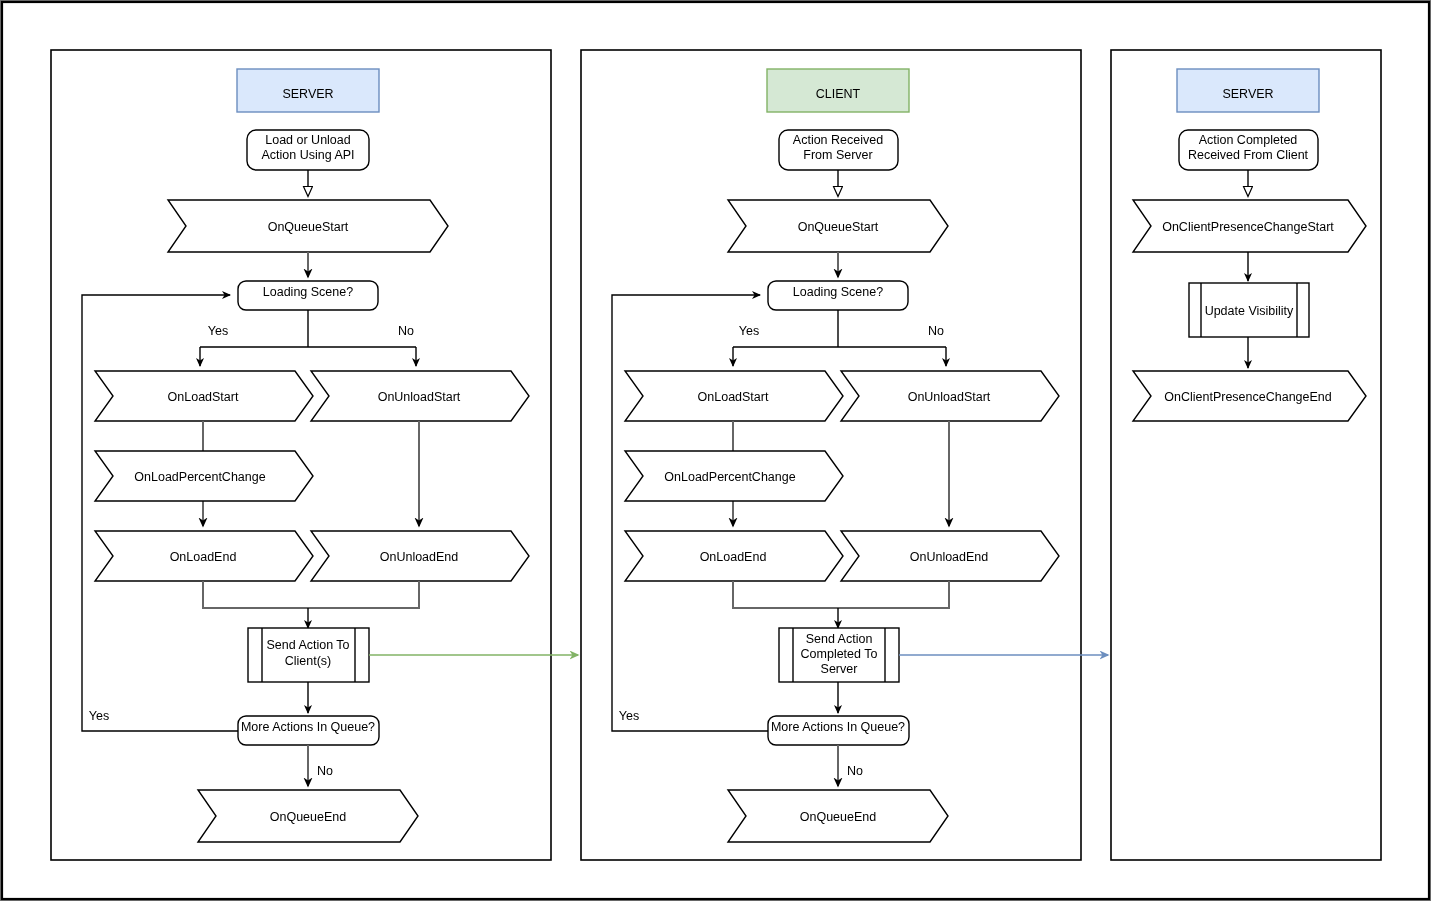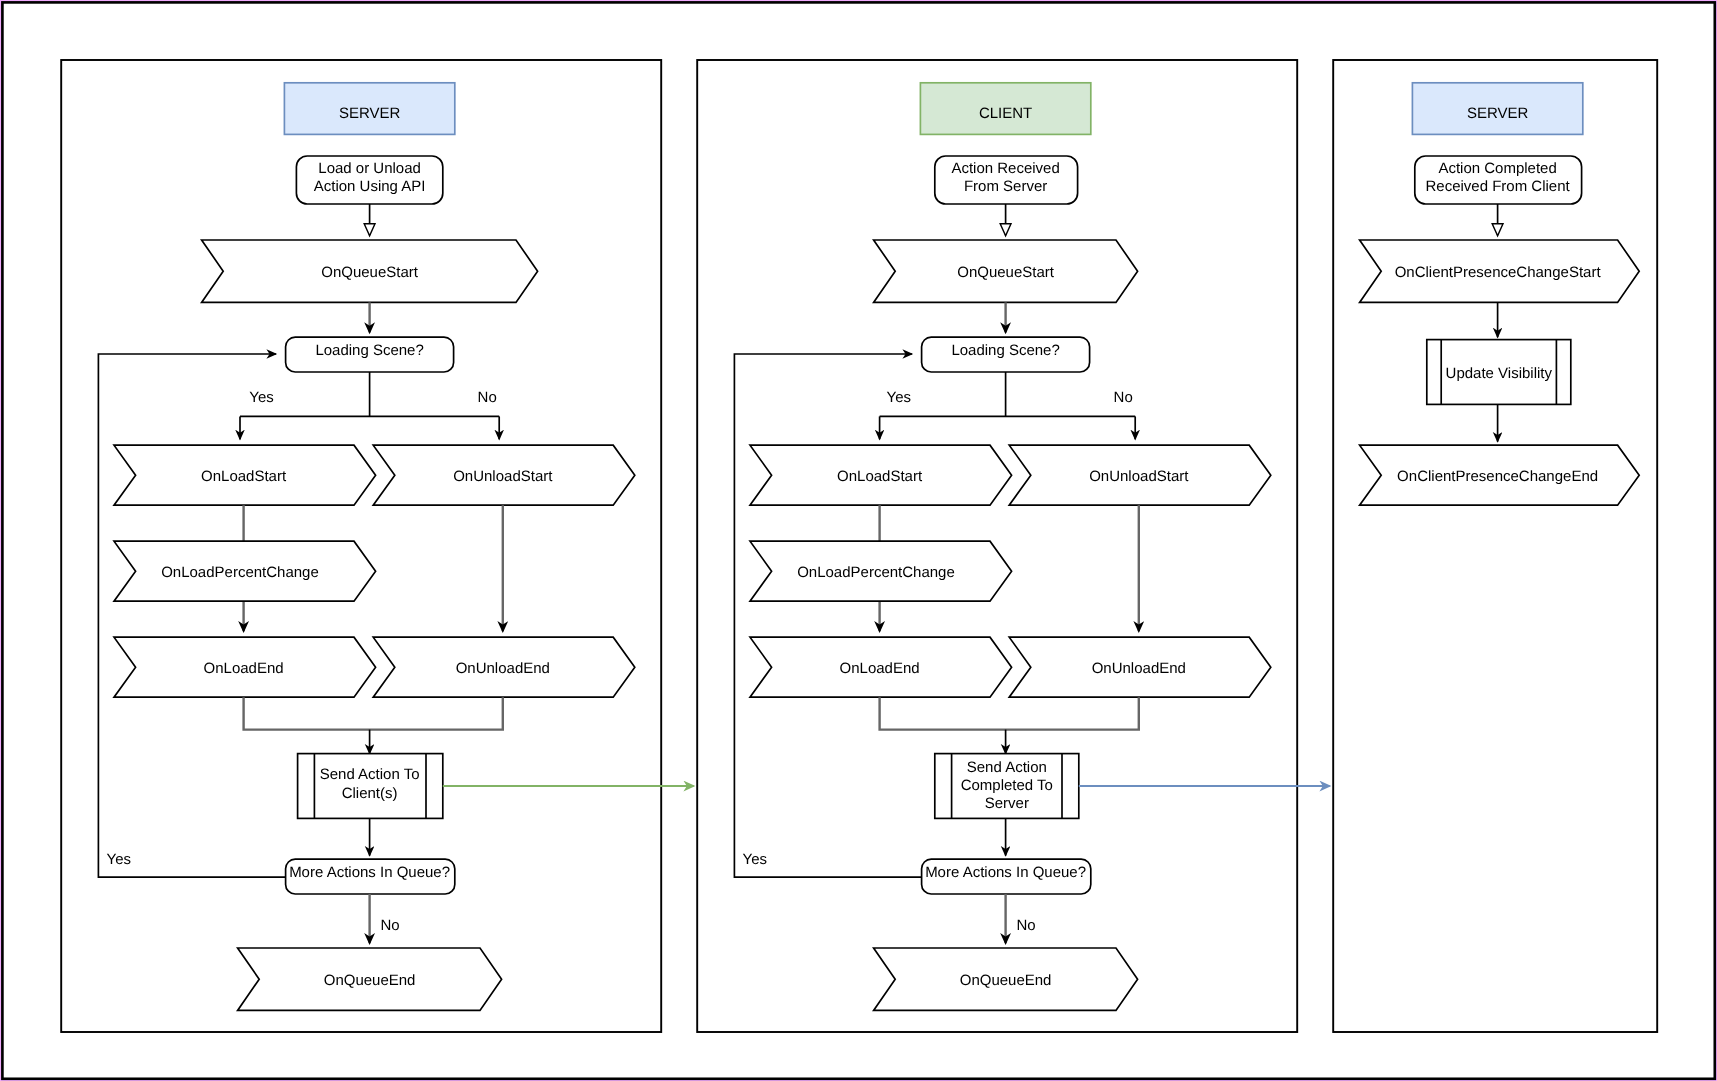--- a/index.html
+++ b/index.html
@@ -7,21 +7,21 @@
     padding: 0;
     background: #ffffff;
   }
   body {
     font-family: "Liberation Sans", sans-serif;
   }
   #canvas {
     position: relative;
     width: 1431px;
     height: 901px;
-    background: #f0abfc;
+    background: #737373;
     overflow: hidden;
   }
   #diagram-svg {
     position: absolute;
     left: 0;
     top: 0;
     width: 1431px;
     height: 901px;
   }
   .lane-label-text {

